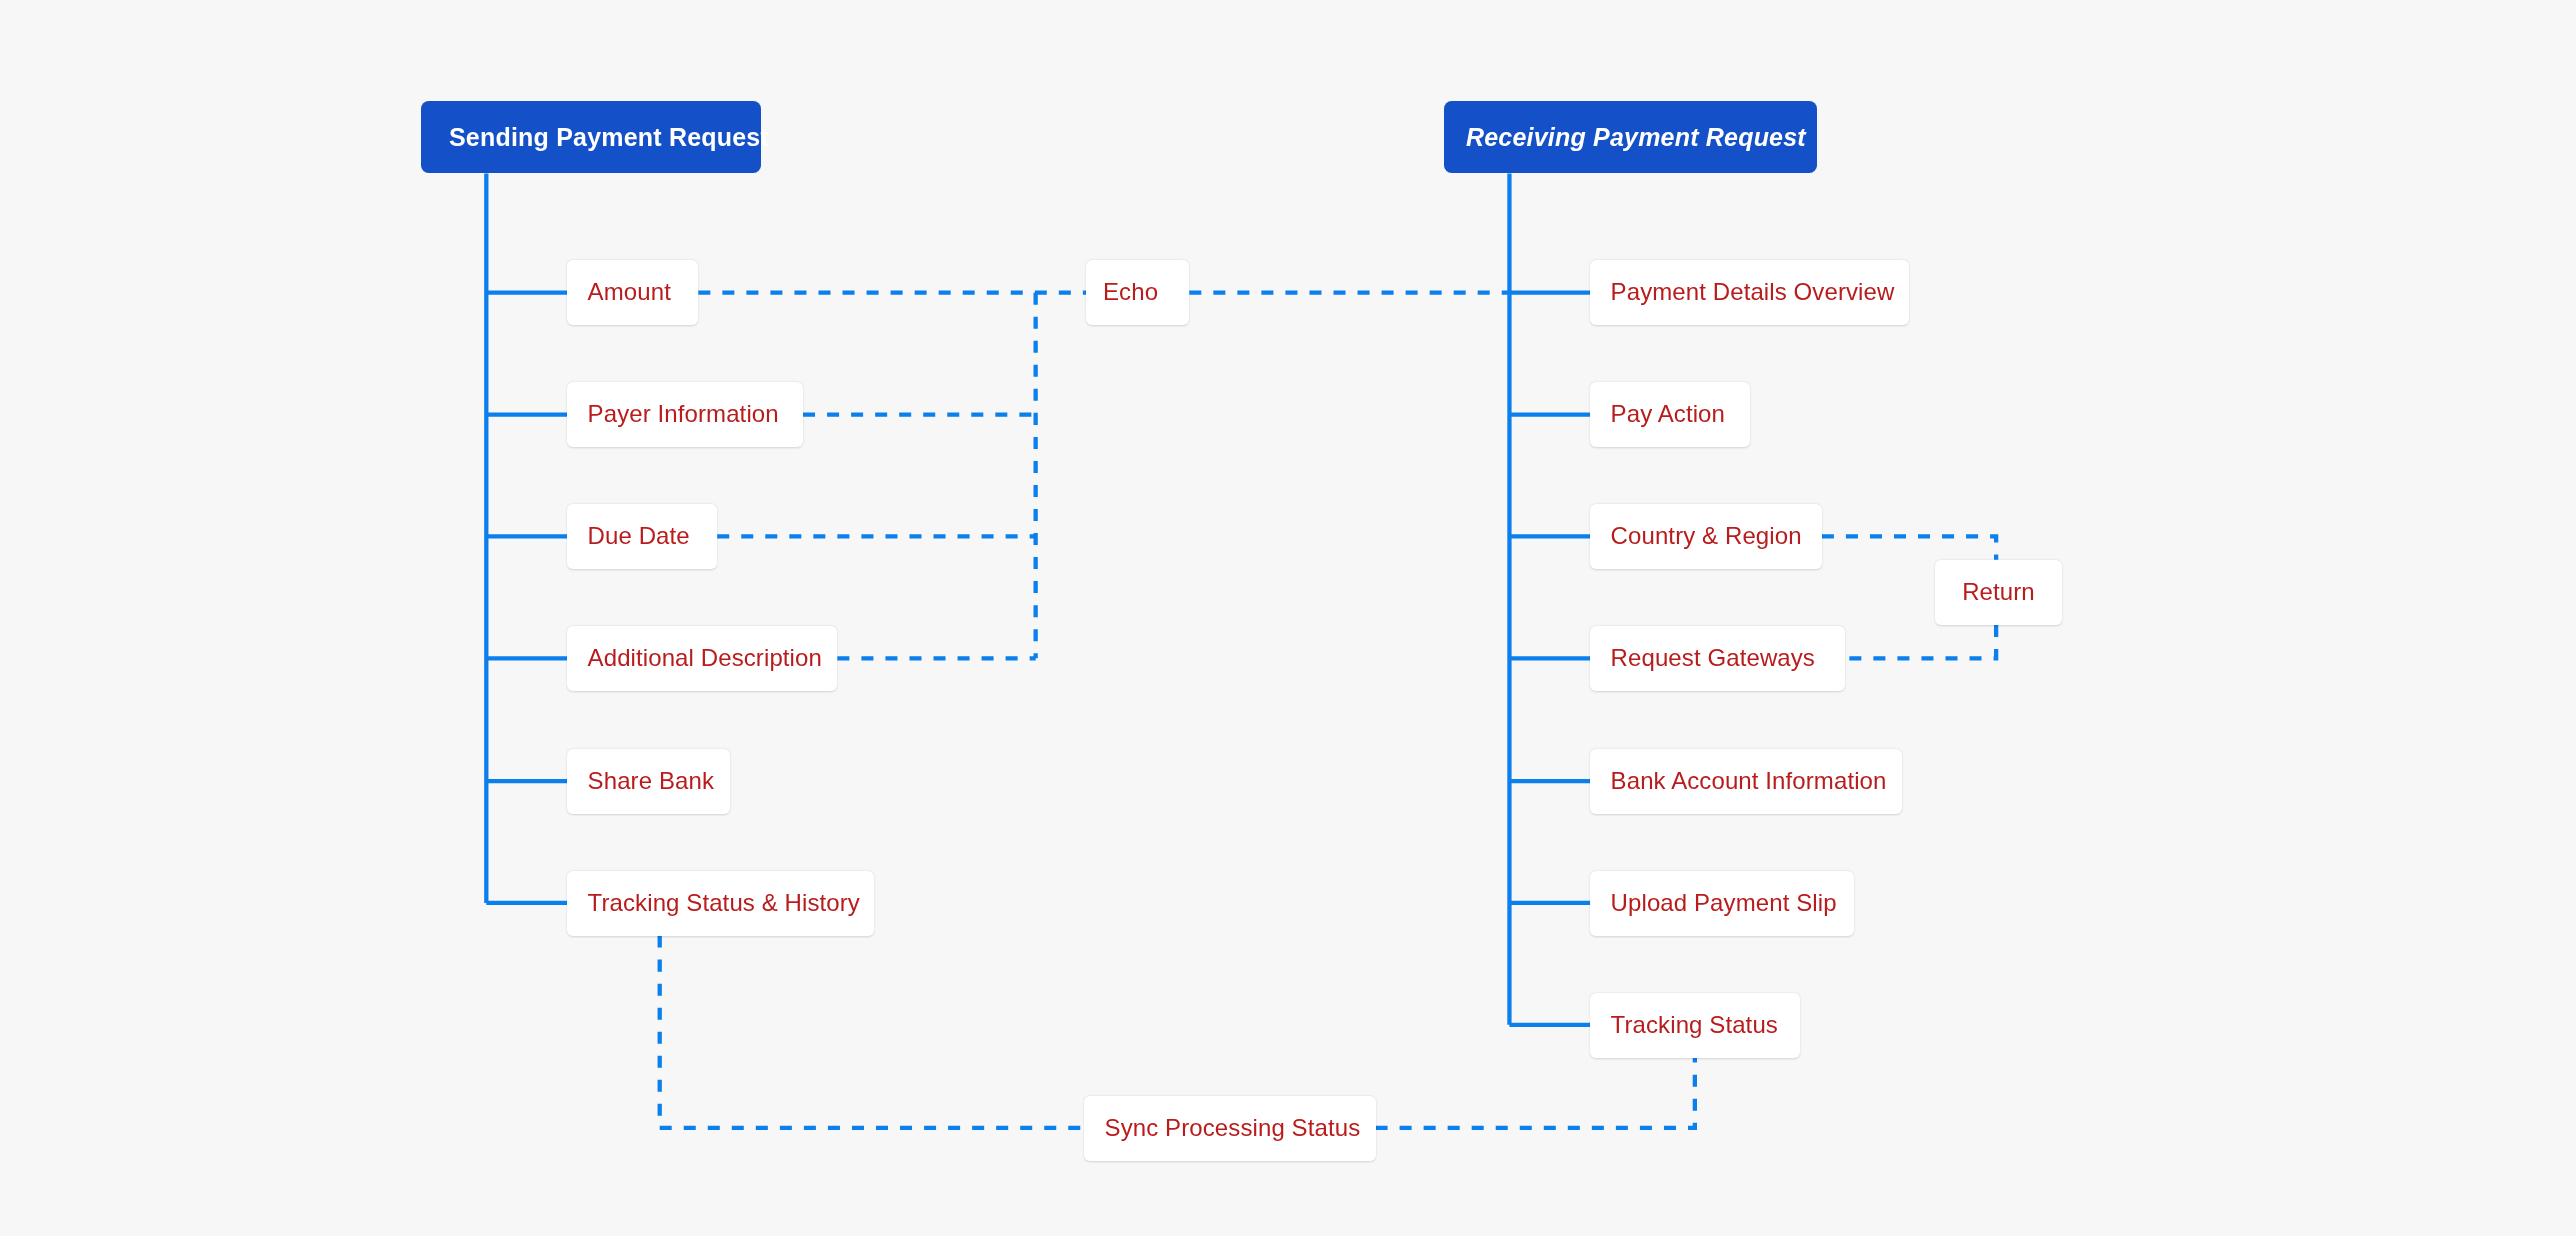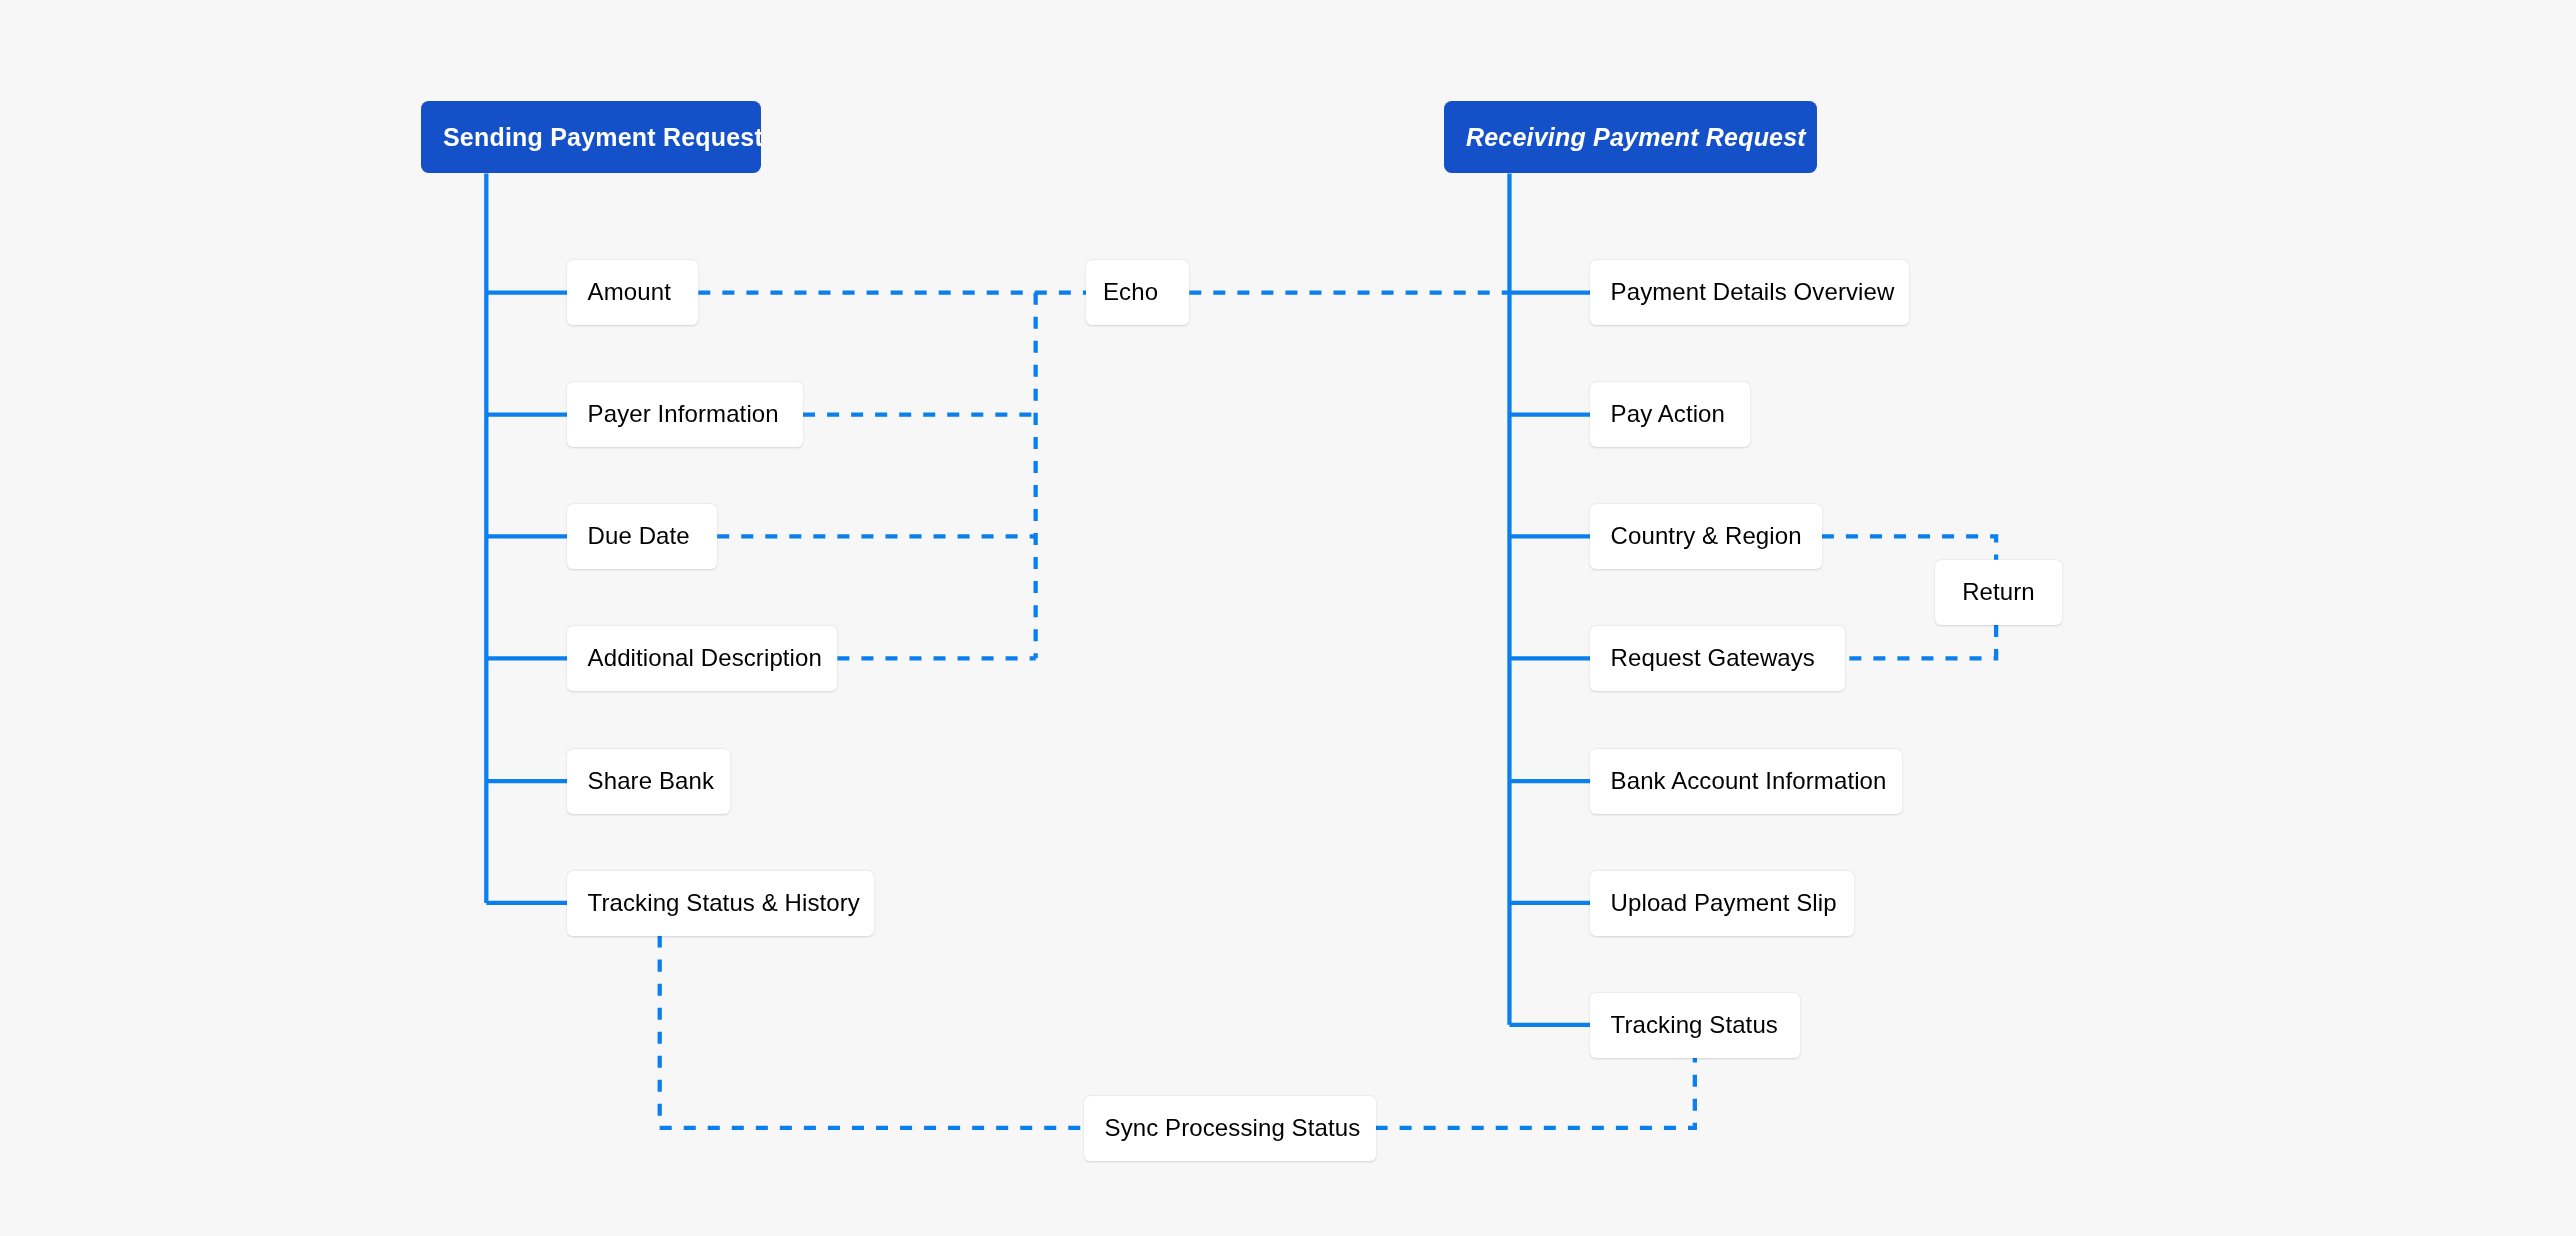--- a/index.html
+++ b/index.html
@@ -29,21 +29,21 @@
   }
   .node {
     position: absolute;
     box-sizing: border-box;
     background: #ffffff;
     border-radius: 6px;
     box-shadow: 0 0.9px 2.6px rgba(16,24,40,0.10), 0 0.9px 1.7px rgba(16,24,40,0.06);
     display: flex;
     align-items: center;
     padding: 0 20.6px;
-    color: #000000;
+    color: #b91c1c;
     font-size: 24px;
     line-height: 1.2;
     white-space: nowrap;
     letter-spacing: 0.1px;
   }
   .root-node {
     background: #1450c8;
     color: #ffffff;
     font-weight: bold;
     border-radius: 7.7px;
@@ -91,21 +91,21 @@
 
       <path d="M 2122 625 L 2325 625 L 2325 652"></path>
       <path d="M 2325 728 L 2325 767 L 2149 767"></path>
 
       <path d="M 768 1090 L 768 1314 L 1262 1314"></path>
 
       <path d="M 1602 1314 L 1974 1314 L 1974 1232"></path>
     </g>
   </svg>
 
-  <div class="node root-node" style="left:421px; top:101px; width:340px; height:72px; justify-content:flex-start; padding-left:22px;align-items:center;">
+  <div class="node root-node" style="left:421px; top:101px; width:340px; height:72px; justify-content:flex-start; padding-left:28px;align-items:center;">
     <span>Sending Payment Request</span>
   </div>
 
   <div class="node root-node" style="left:1444px; top:101px; width:373px; height:72px; justify-content:flex-start; padding-left:22px;font-style:italic;">
     <span>Receiving Payment Request</span>
   </div>
 
   <div class="node" style="left:567px; top:260px; width:131px; height:65px;">
     <span>Amount</span>
   </div>

